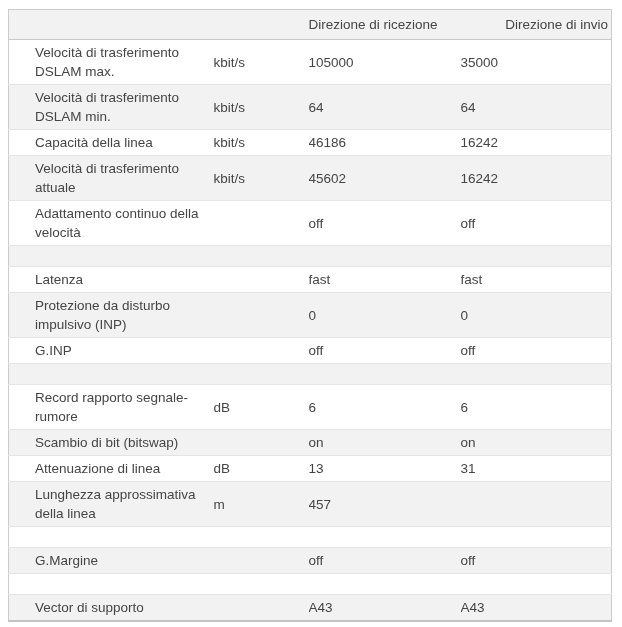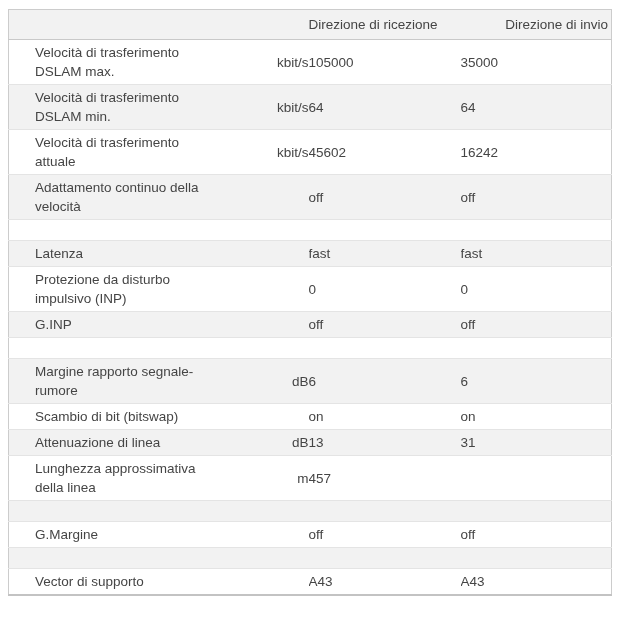--- a/index.html
+++ b/index.html
@@ -39,21 +39,21 @@
     overflow: hidden;
   }
   thead th {
     background: var(--stripe);
     border-bottom: 1px solid var(--header_border);
     padding: 5px 0;
     text-align: right;
   }
   tbody tr:nth-child(even) td { background: var(--stripe); }
   .c-name { text-align: left; padding-left: 26px; }
-  .c-unit { text-align: right; }
+  .c-unit { text-align: left; }
   .c-rx   { text-align: left; padding-right: 7px; }
   .c-tx   { padding-right: 3px; }
   tr.spacer td { height: 21px; padding: 3px 0; }
 </style>
 </head>
 <body>
 
 <div class="wrap">
   <table class="dsl">
     <colgroup>
@@ -76,20 +76,26 @@
         <td class="c-name">Velocità di trasferimento DSLAM max.</td>
         <td class="c-unit">kbit/s</td>
         <td class="c-rx">105000</td>
         <td class="c-tx">35000</td>
       </tr>
       <tr>
         <td class="c-name">Velocità di trasferimento DSLAM min.</td>
         <td class="c-unit">kbit/s</td>
         <td class="c-rx">64</td>
         <td class="c-tx">64</td>
+      </tr>
+      <tr>
+        <td class="c-name">Capacità della linea</td>
+        <td class="c-unit">kbit/s</td>
+        <td class="c-rx">46186</td>
+        <td class="c-tx">16242</td>
       </tr>
       <tr>
         <td class="c-name">Velocità di trasferimento attuale</td>
         <td class="c-unit">kbit/s</td>
         <td class="c-rx">45602</td>
         <td class="c-tx">16242</td>
       </tr>
       <tr>
         <td class="c-name">Adattamento continuo della velocità</td>
         <td class="c-unit"></td>
@@ -118,21 +124,21 @@
         <td class="c-unit"></td>
         <td class="c-rx">off</td>
         <td class="c-tx">off</td>
       </tr>
 
       <tr class="spacer">
           <td colspan="4"></td>
         </tr>
 
       <tr>
-        <td class="c-name">Margine rapporto segnale-rumore</td>
+        <td class="c-name">Record rapporto segnale-rumore</td>
         <td class="c-unit">dB</td>
         <td class="c-rx">6</td>
         <td class="c-tx">6</td>
       </tr>
       <tr>
         <td class="c-name">Scambio di bit (bitswap)</td>
         <td class="c-unit"></td>
         <td class="c-rx">on</td>
         <td class="c-tx">on</td>
       </tr>

